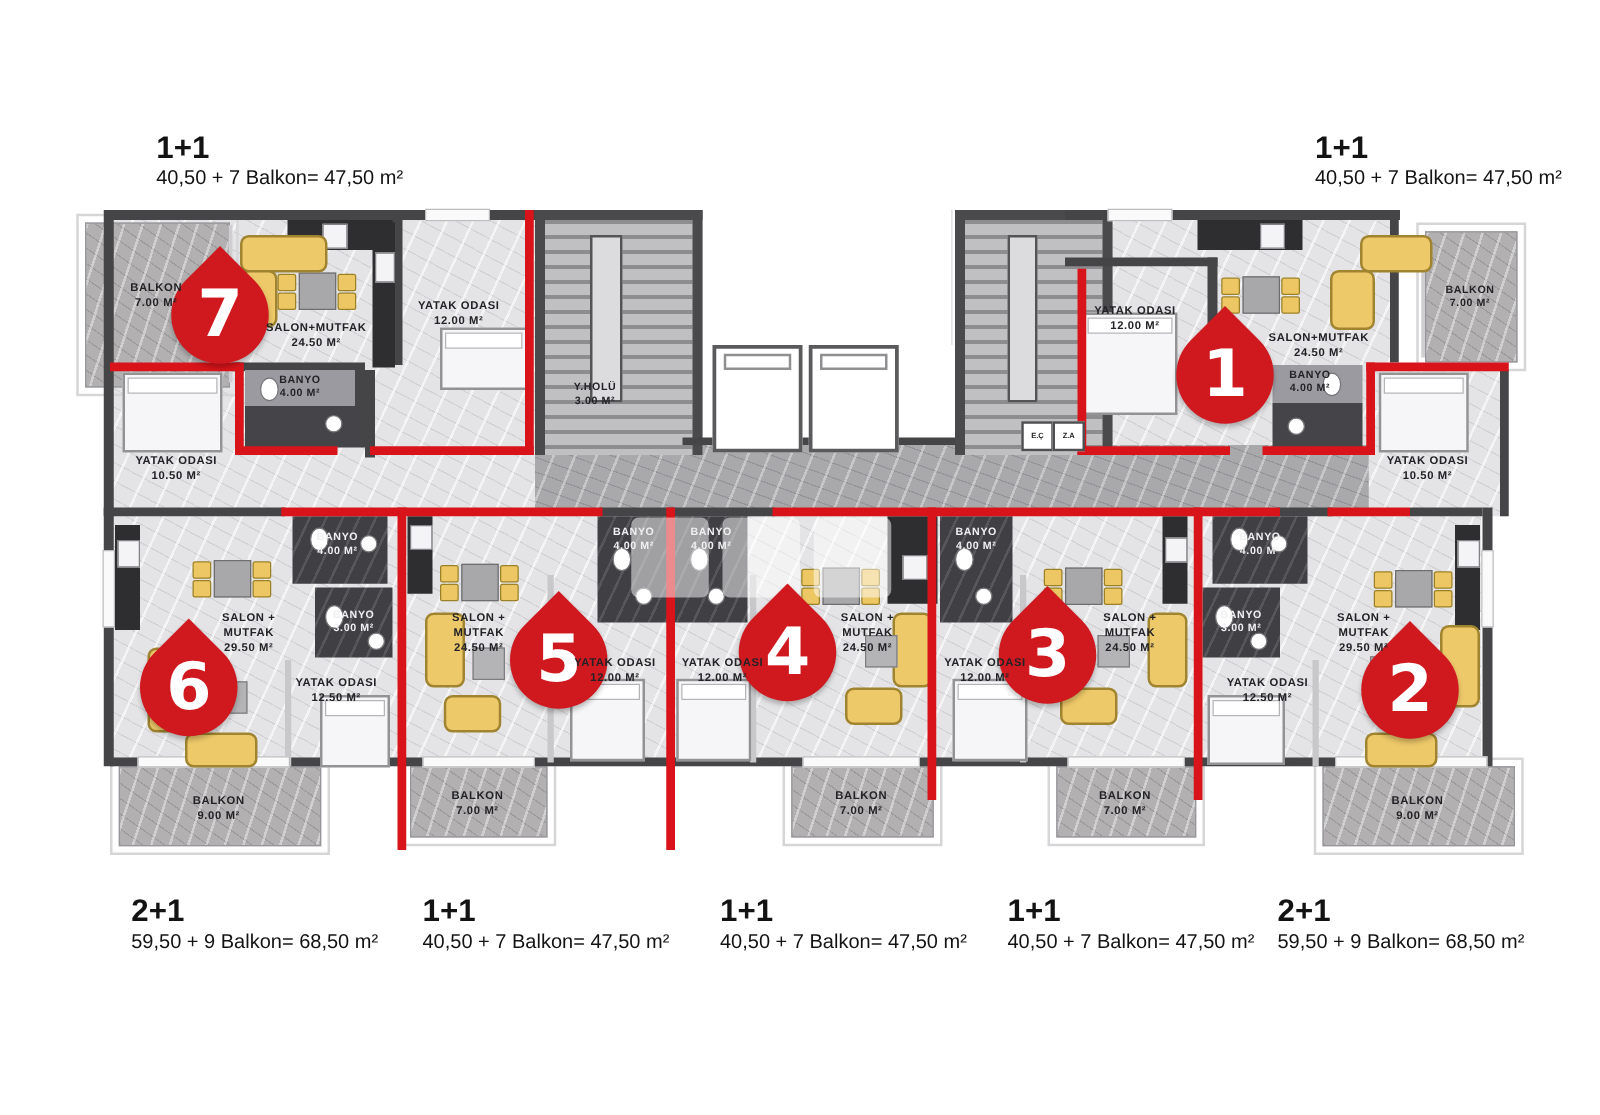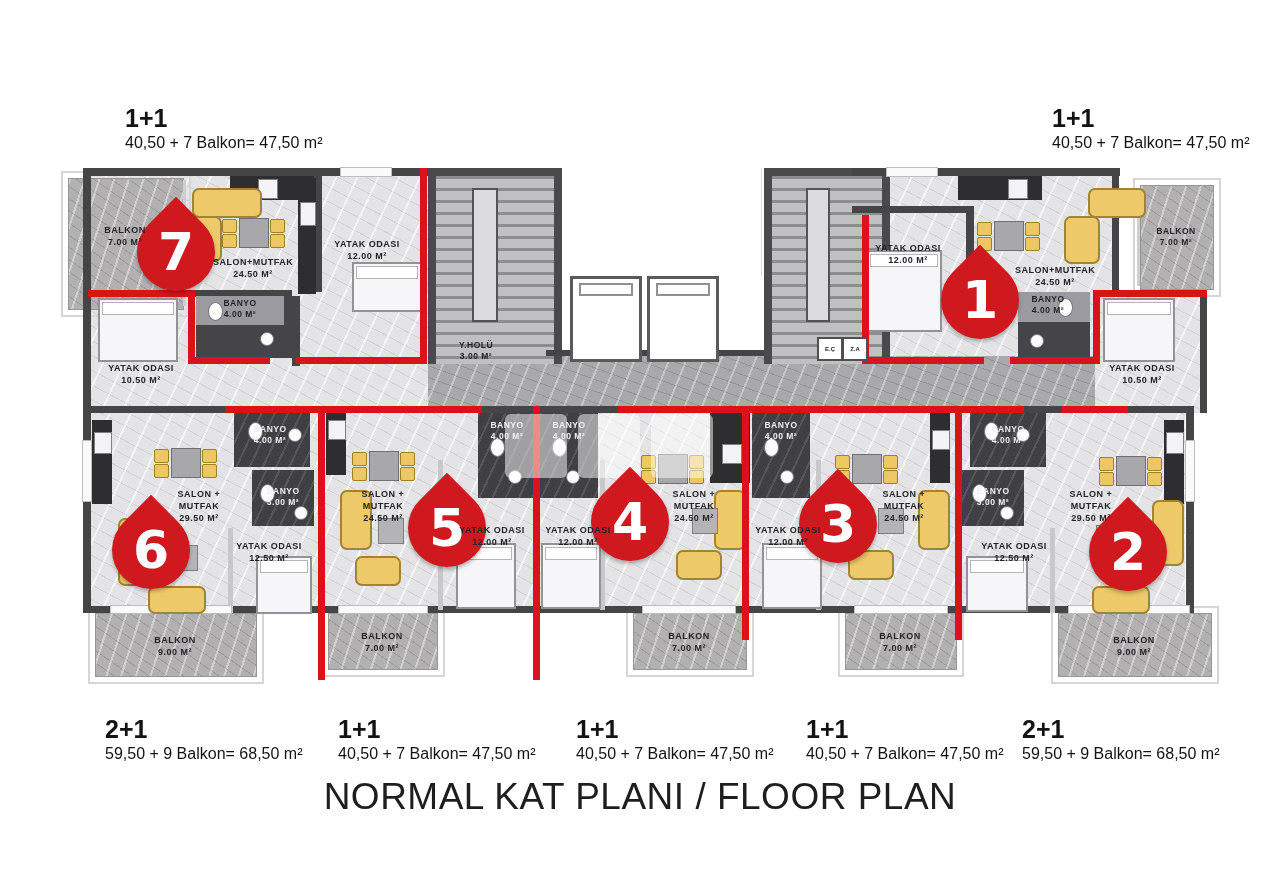--- a/index.html
+++ b/index.html
@@ -326,21 +326,21 @@
       <span>12.00 M²</span>
     </div>
   <div class="rl sm" style="left:240px;top:298px;">
       <span>BANYO</span>
       <span>4.00 M²</span>
     </div>
   <div class="rl" style="left:141px;top:362px;">
       <span>YATAK ODASI</span>
       <span>10.50 M²</span>
     </div>
-  <div class="rl sm" style="left:476px;top:340px;">
+  <div class="rl sm" style="left:476px;top:304px;">
       <span>Y.HOLÜ</span>
       <span>3.00 M²</span>
     </div>
   <div class="rl" style="left:908px;top:242px;">
       <span>YATAK ODASI</span>
       <span>12.00 M²</span>
     </div>
   <div class="rl" style="left:1055px;top:264px;">
       <span>SALON+MUTFAK</span>
       <span>24.50 M²</span>
@@ -473,15 +473,14 @@
   </div>
   <div class="tlabel" style="left:806px;top:716px;">
     <div class="t">1+1</div>
     <div class="f">40,50 + 7 Balkon= 47,50 m²</div>
   </div>
   <div class="tlabel" style="left:1022px;top:716px;">
     <div class="t">2+1</div>
     <div class="f">59,50 + 9 Balkon= 68,50 m²</div>
   </div>
 
-  <div class="title" style="top:776px;">NORMAL KAT PLANI / FLOOR PLAN</div>
 
 </div>
 
 </body></html>

